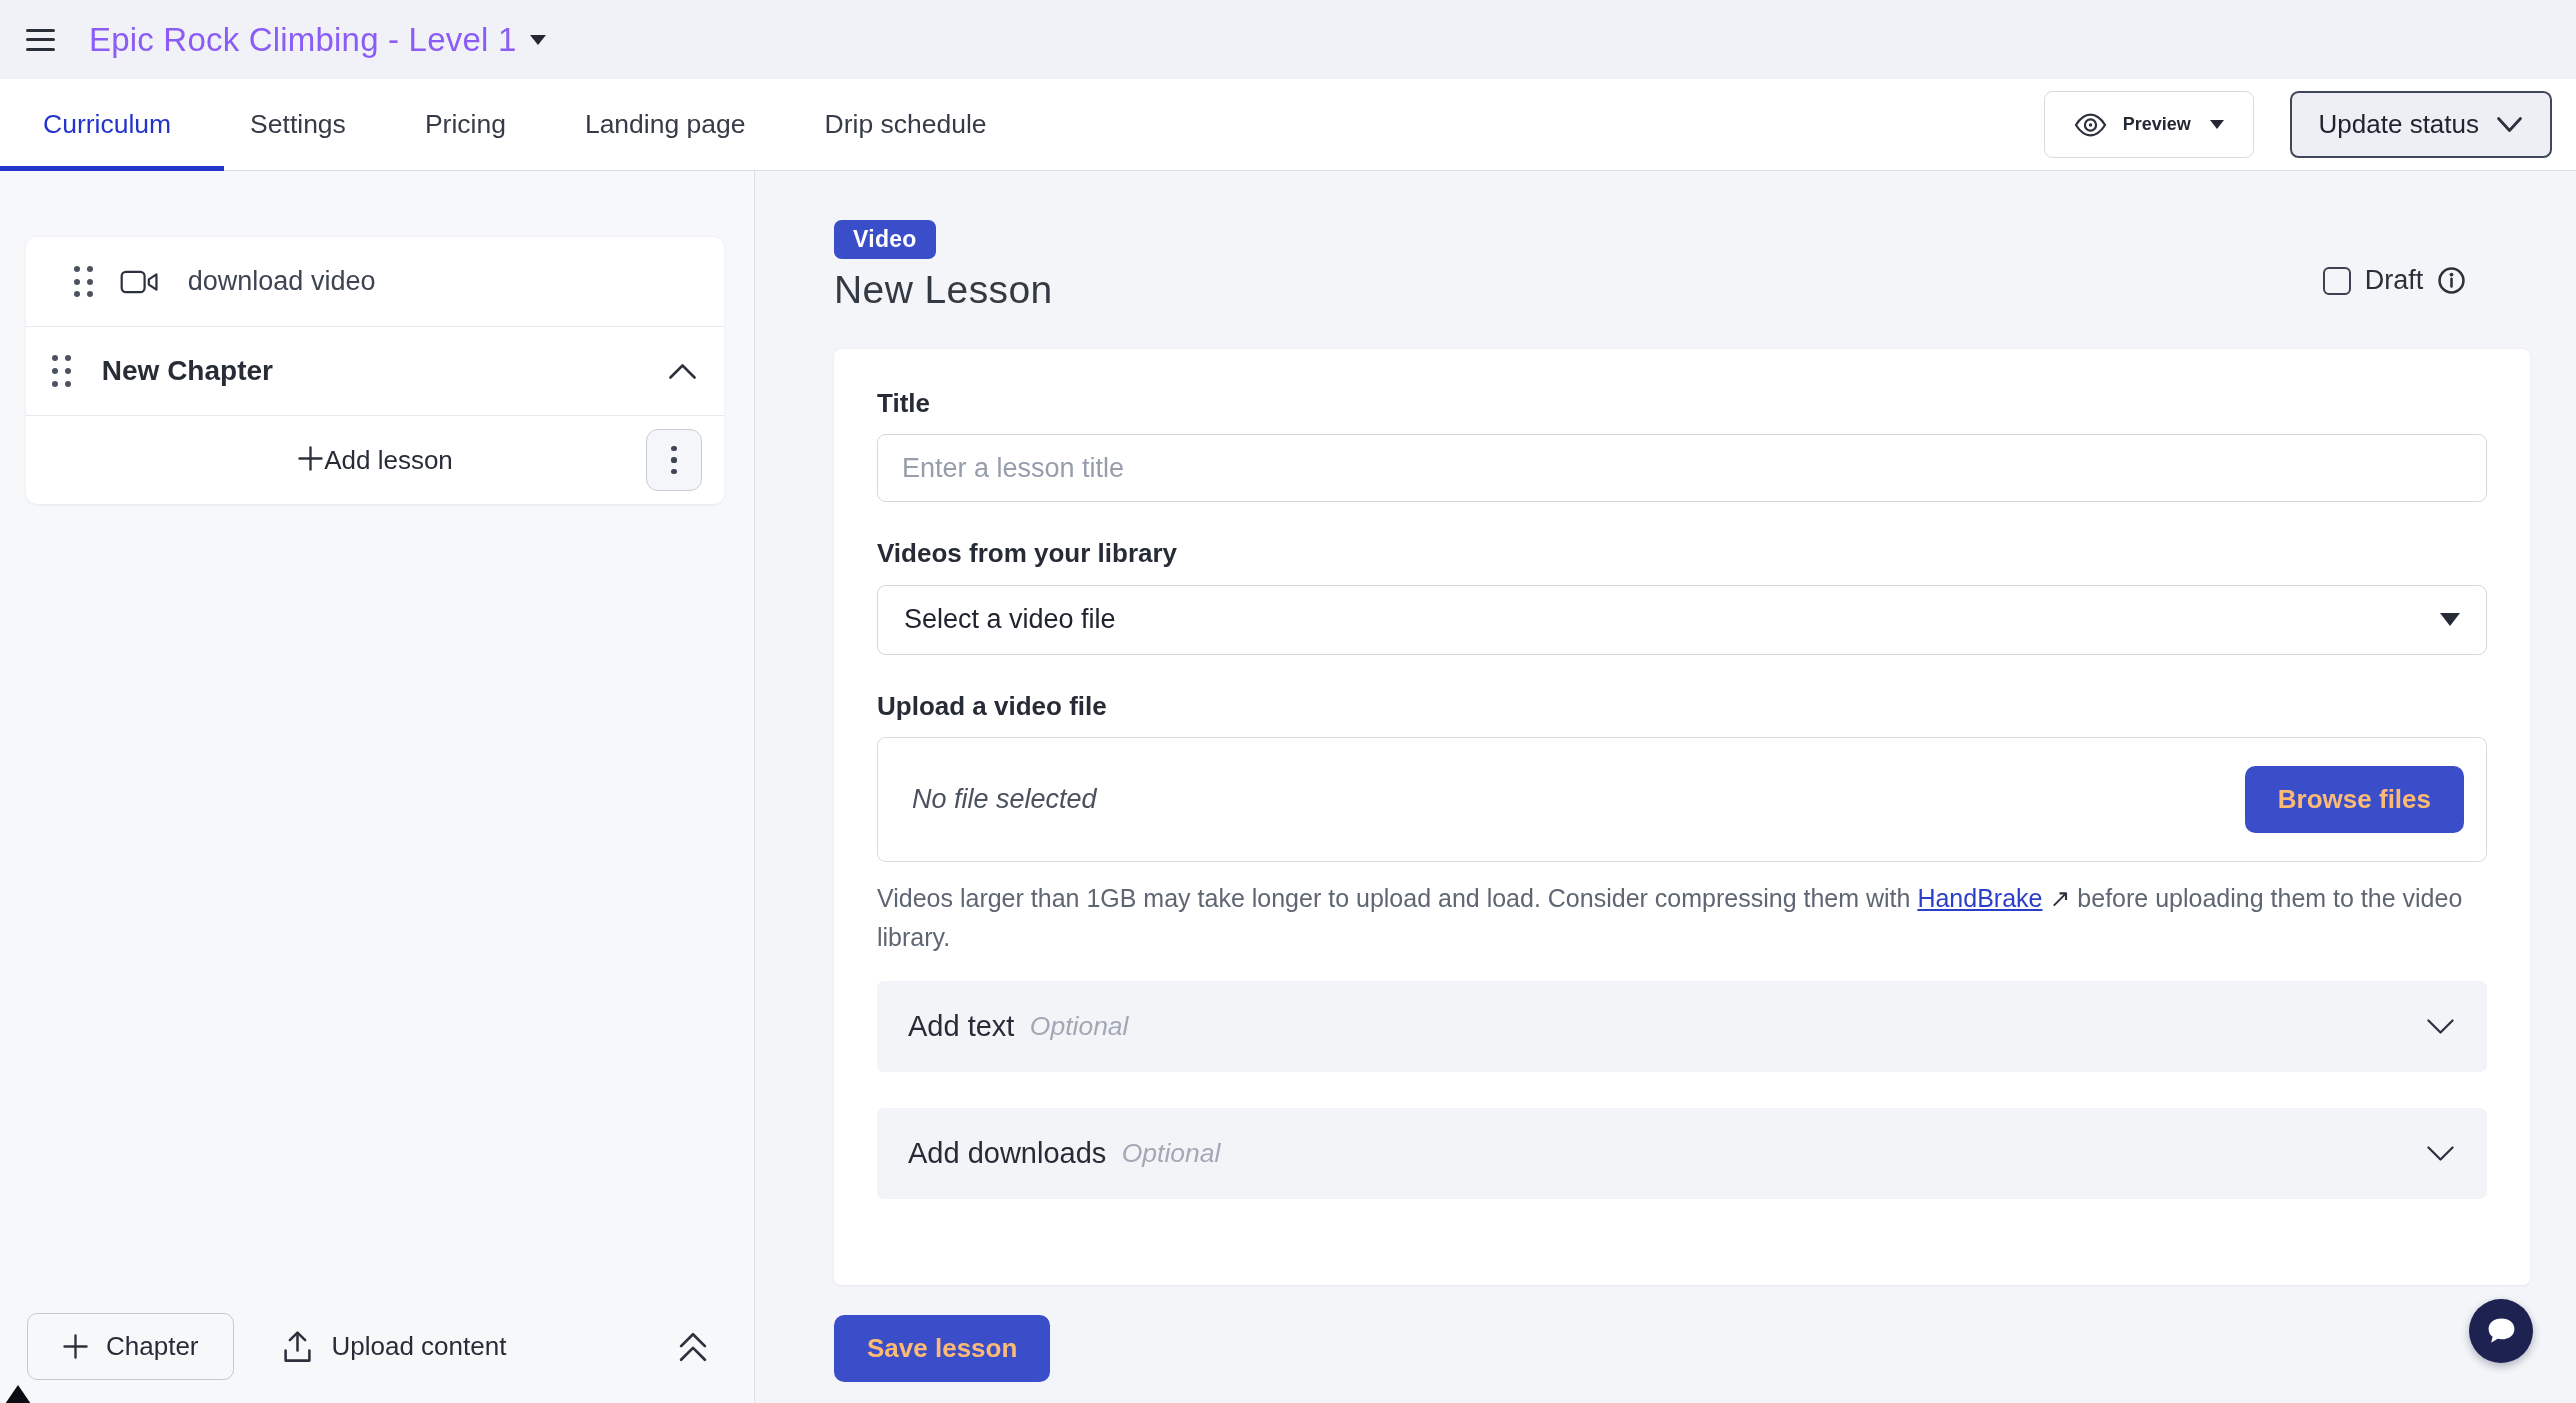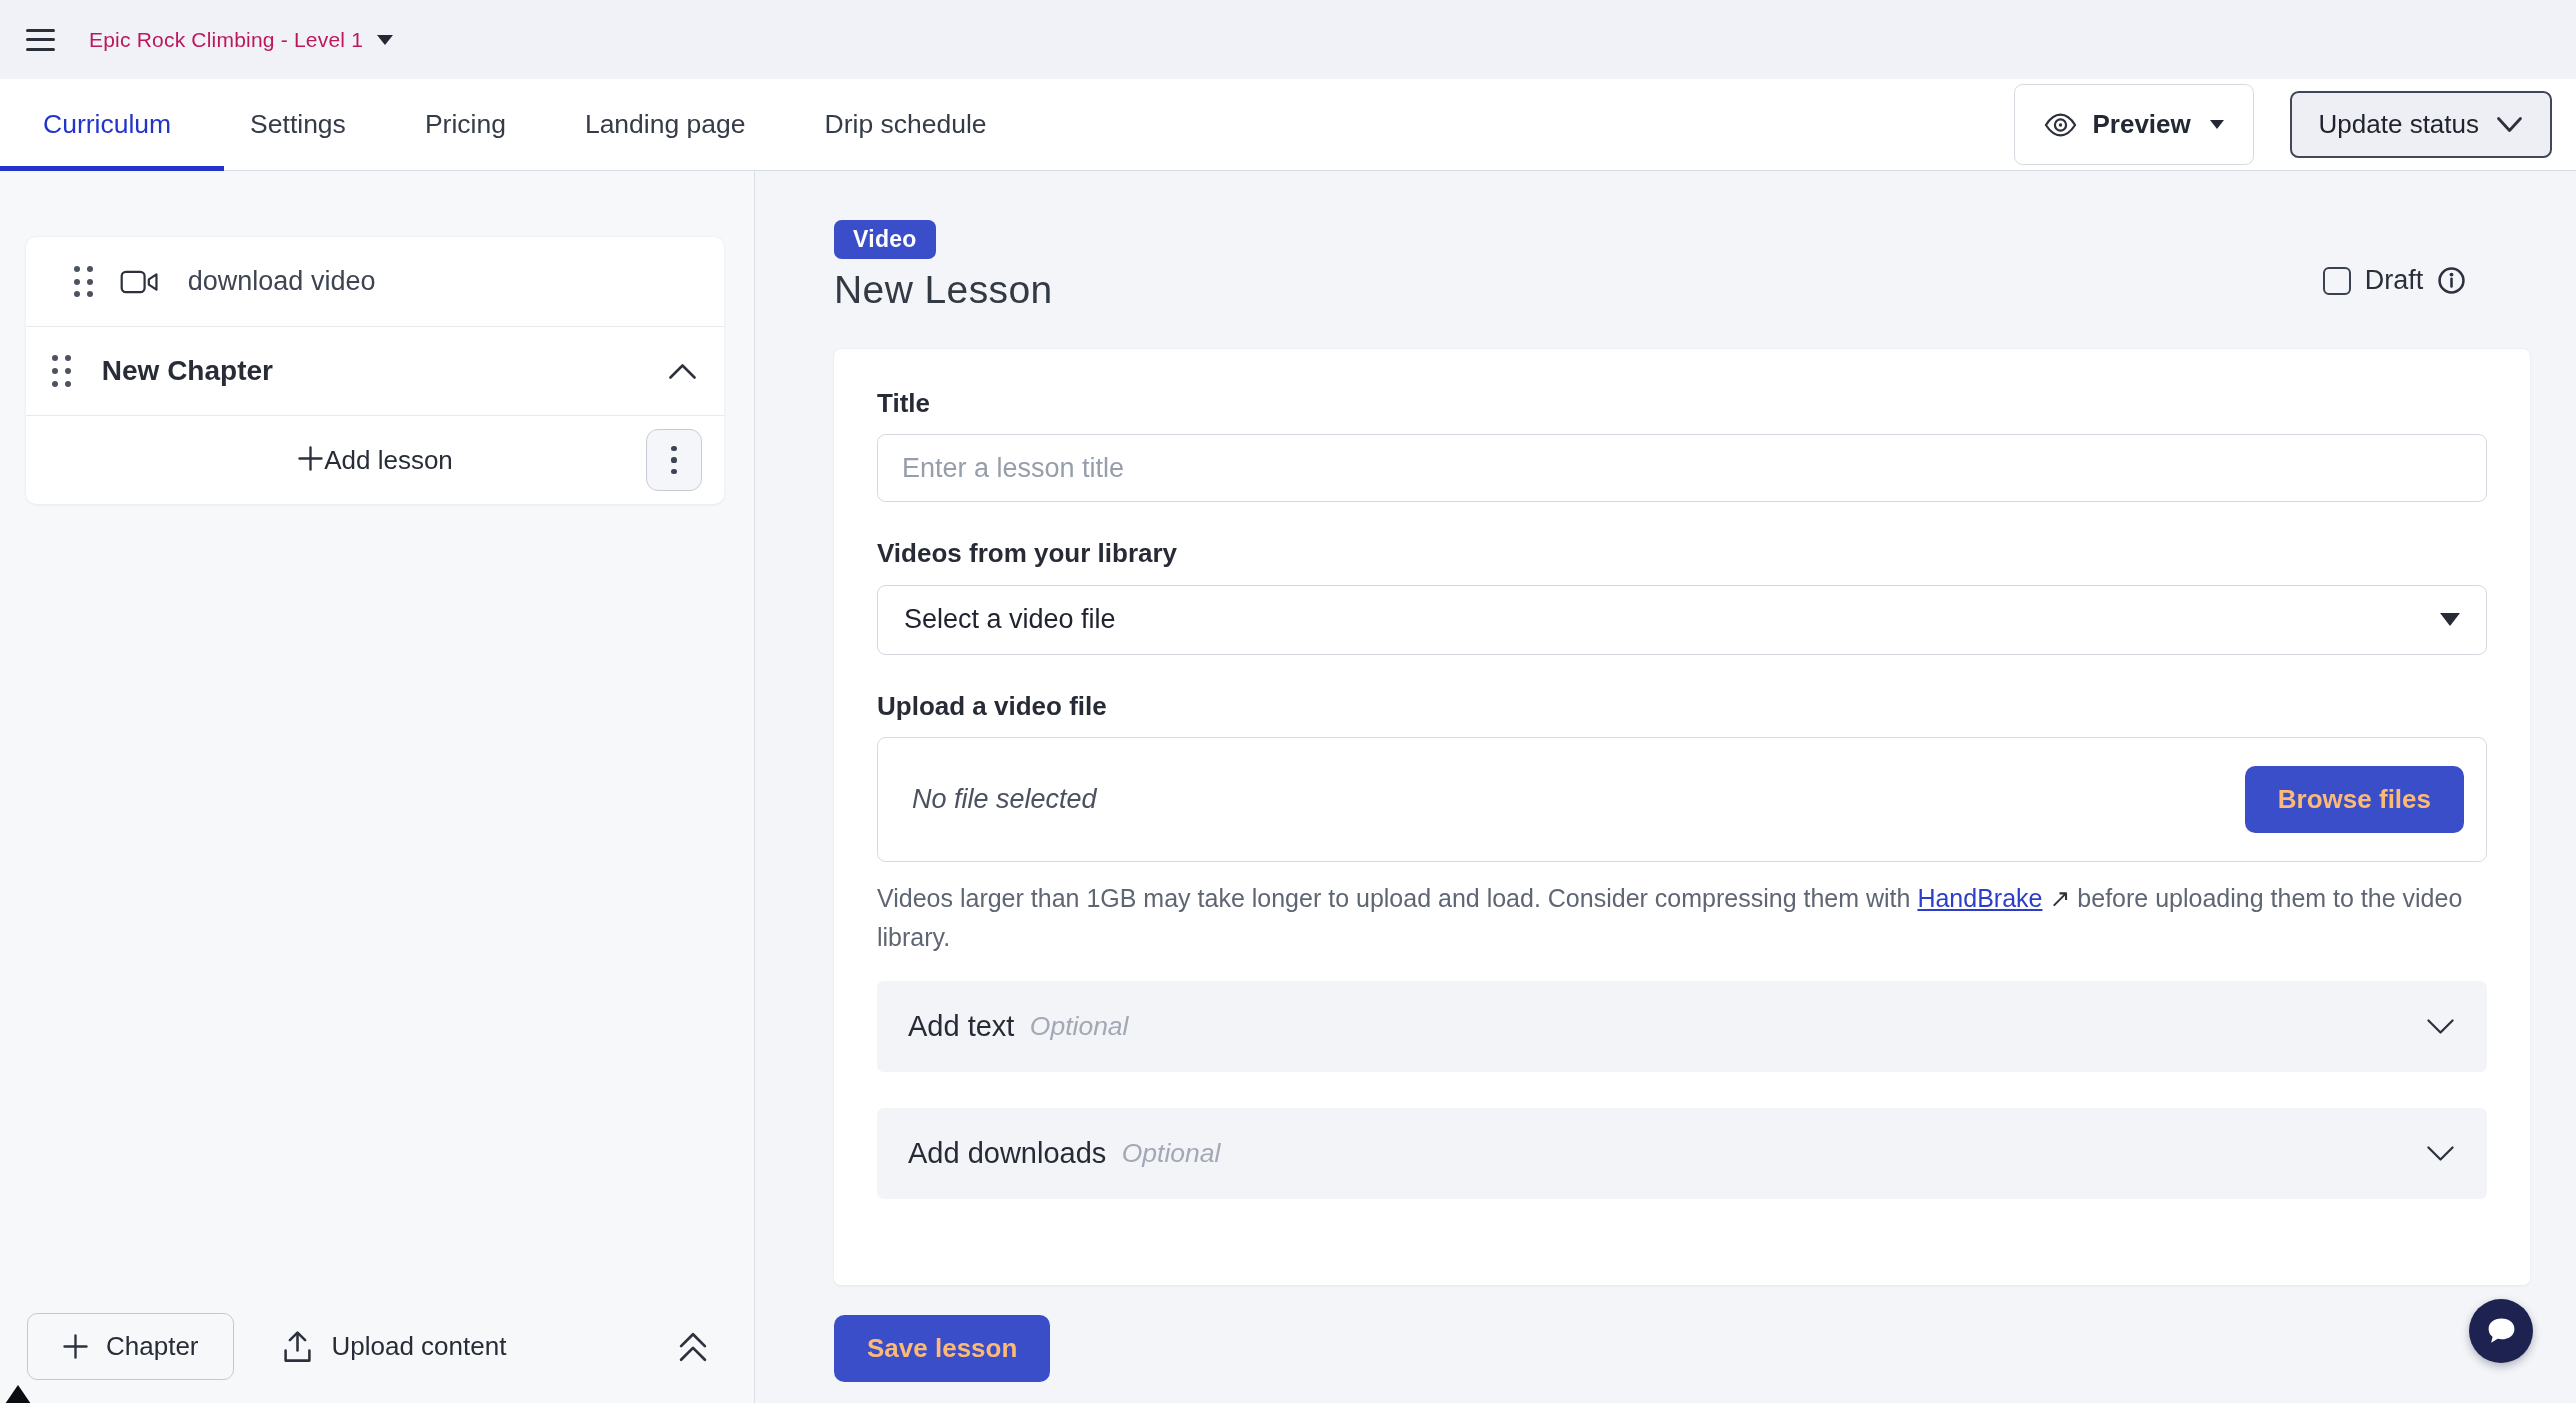--- a/index.html
+++ b/index.html
@@ -9,40 +9,40 @@
     position:relative; overflow:hidden;
     background:#f3f5f8; color:#262b36;
   }
   
   .topbar {
     position:absolute; left:0; top:0; width:2576px; height:79px;
     background:#f0f2f7; display:flex; align-items:center; padding:0 26px;
   }
   .hamburger { width:29px; height:22px; display:flex; flex-direction:column; justify-content:space-between; cursor:pointer; }
   .hamburger span { display:block; height:3px; background:#2a2f3a; border-radius:1.7px; }
-  .course-title { margin-left:34px; font-size:21px; font-weight:500; color:#be185d; letter-spacing:0.2px; }
+  .course-title { margin-left:34px; font-size:33px; font-weight:500; color:#8b5cf6; letter-spacing:0.2px; }
   .caret-down {
     width:0; height:0; margin-left:13.7px;
     border-left:8.6px solid transparent; border-right:8.6px solid transparent; border-top:10.3px solid #232834;
     display:inline-block;
   }
   
   .tabbar {
     position:absolute; left:0; top:79px; width:2576px; height:92px;
     background:#ffffff; border-bottom:1.7px solid #d9dce2;
     display:flex; align-items:center; padding:0 24px 0 43px;
   }
   .tab { font-size:26.5px; color:#353b47; margin-right:79px; cursor:pointer; white-space:nowrap; }
   .tab.active { color:#2334cb; }
   .active-underline { position:absolute; left:0; bottom:-1.7px; width:224px; height:6px; background:#2334cb; }
   .tabbar-actions { margin-left:auto; display:flex; align-items:center; gap:36px; }
   .btn { display:flex; align-items:center; justify-content:center; cursor:pointer; white-space:nowrap; }
   .btn-preview {
-    height:81px; padding:0 29px; background:#ffffff; border:1.7px solid #d6dae0; border-radius:8.6px;
-    font-size:26px; font-weight:600; color:#232834; gap:15.4px;
+    height:67px; padding:0 29px; background:#ffffff; border:1.7px solid #d6dae0; border-radius:8.6px;
+    font-size:18px; font-weight:600; color:#232834; gap:15.4px;
   }
   .btn-preview .caret-down { margin-left:3.4px; border-left-width:7.7px; border-right-width:7.7px; border-top-width:9.4px; }
   .btn-update {
     height:67px; padding:4px 27px; background:#edeff4; border:2.6px solid #41475a; border-radius:8.6px;
     font-size:26px; font-weight:400; color:#20242e; gap:17px;
   }
   
   .sidebar {
     position:absolute; left:0; top:171px; width:755px; height:1232px;
     background:#f7f8fa; border-right:1.7px solid #dcdfe5;

